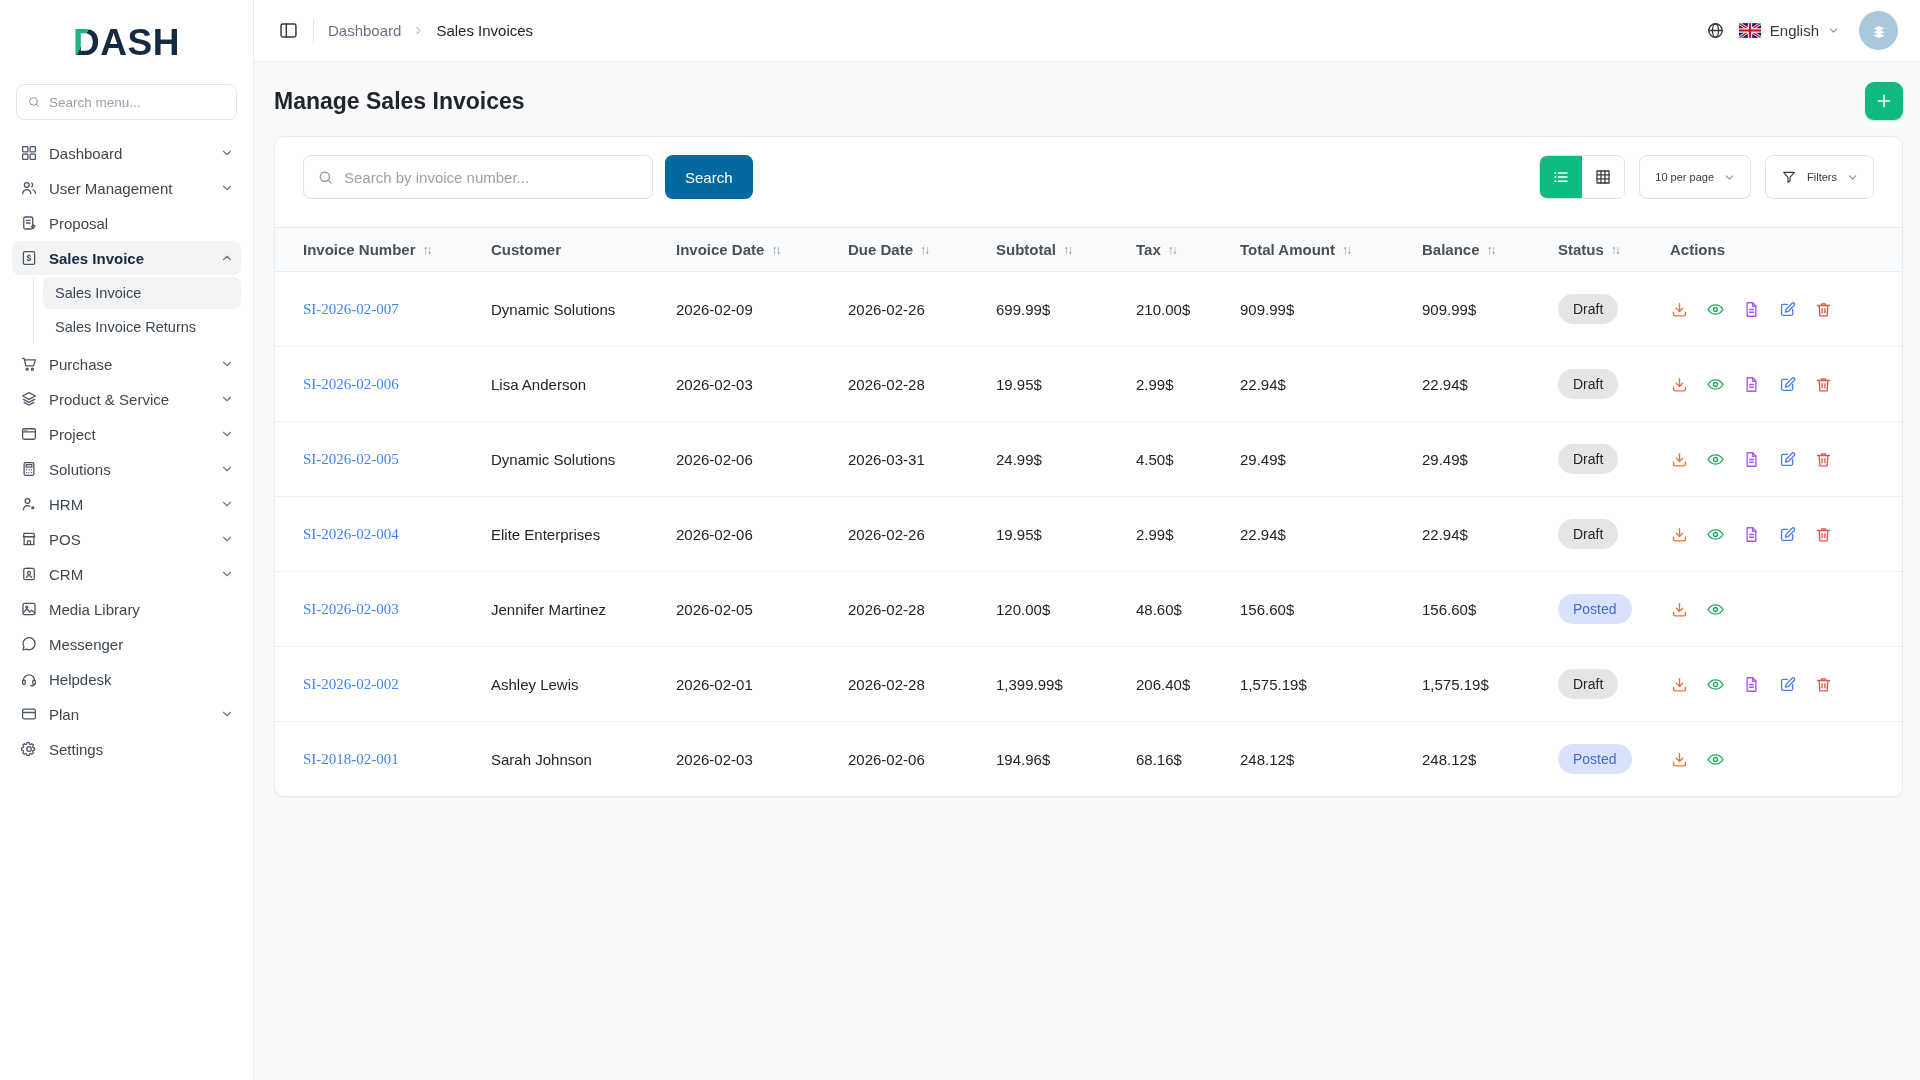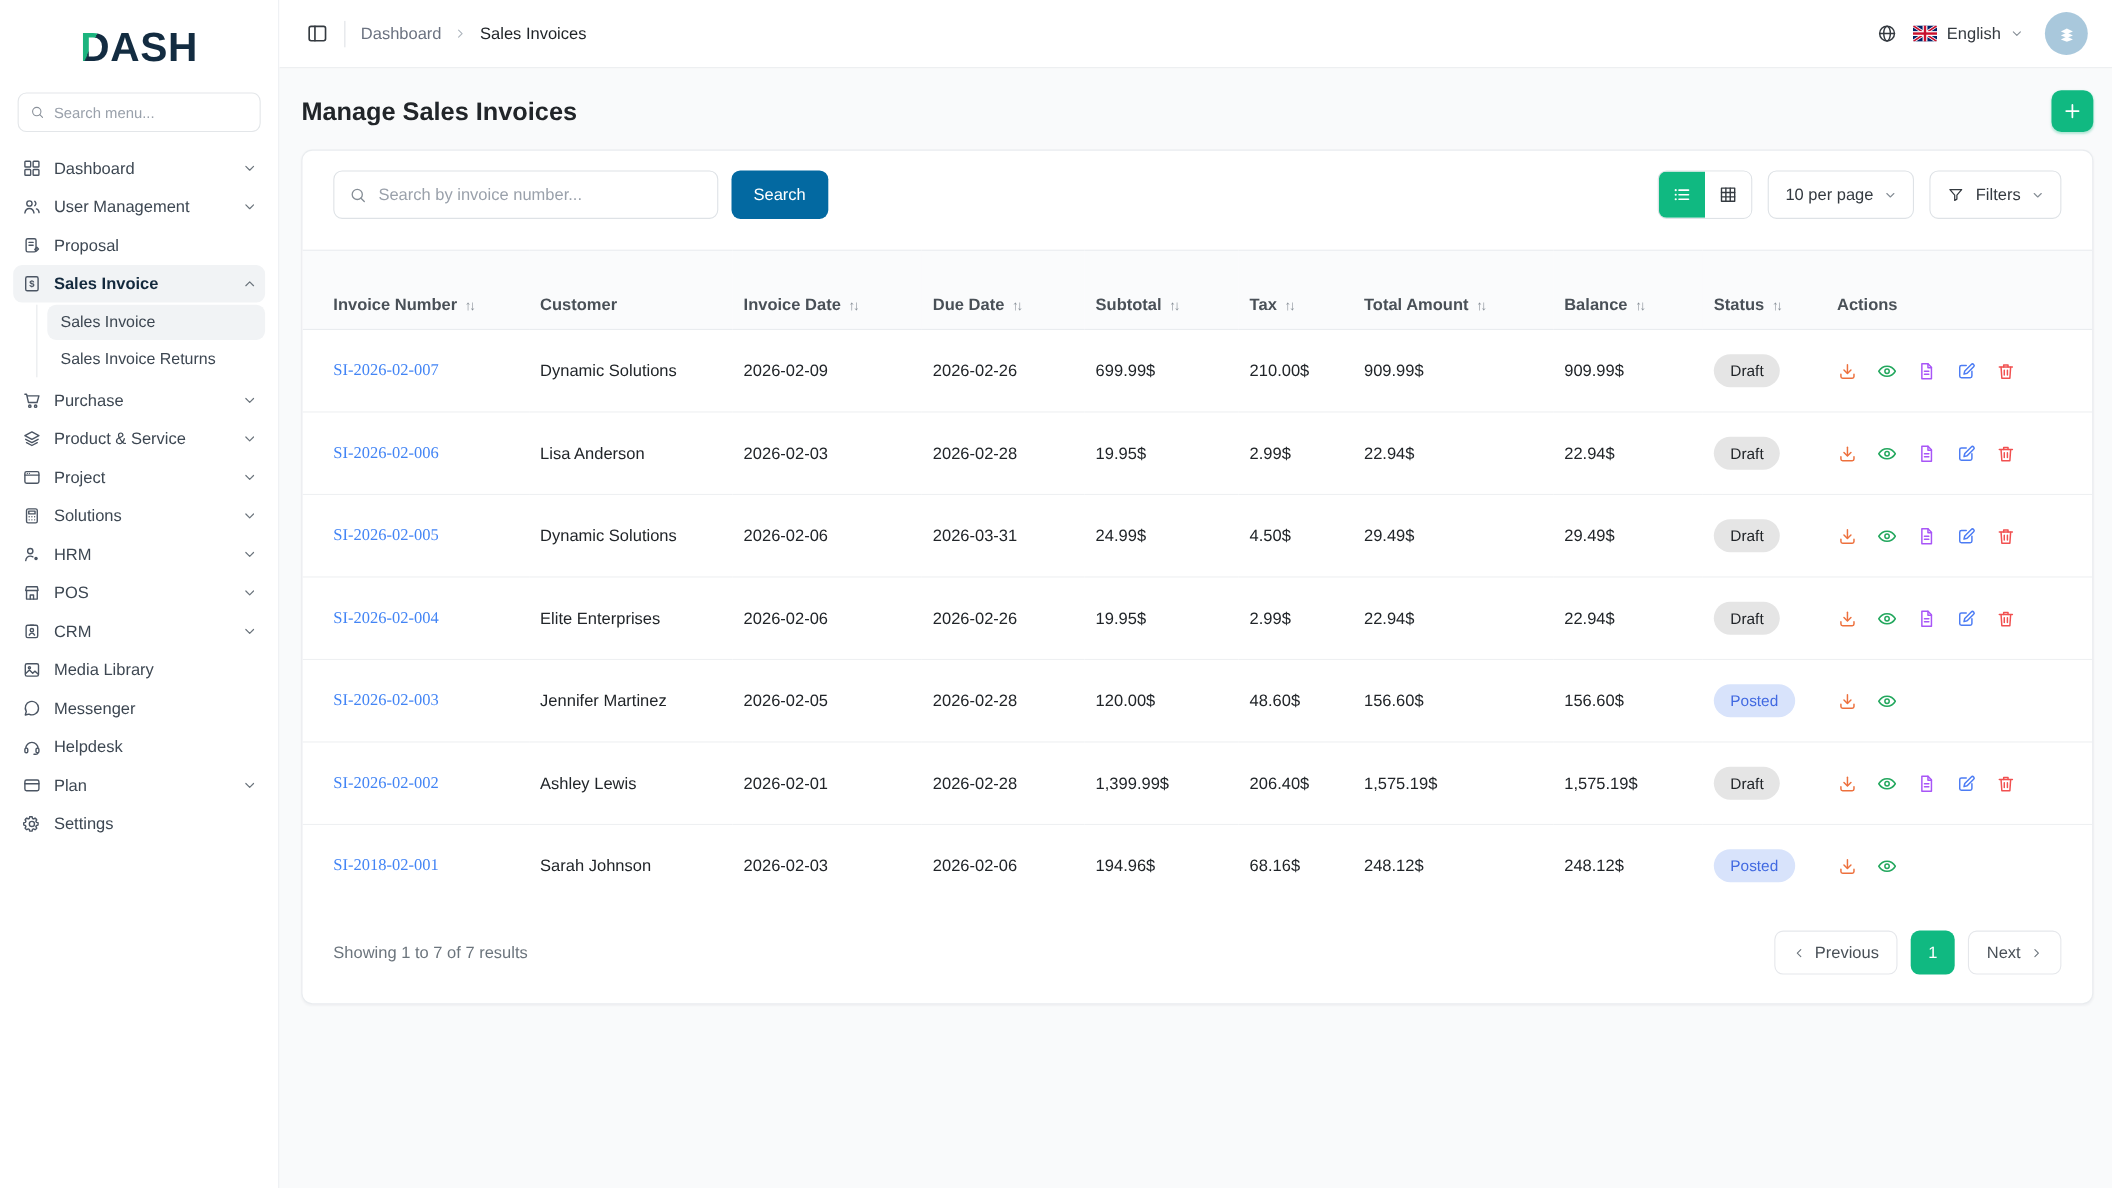--- a/index.html
+++ b/index.html
@@ -54,28 +54,28 @@
   .search-wrap { width:350px; height:44px; border:1px solid #dee2e6; border-radius:8px; display:flex; align-items:center; gap:10px; padding:0 13px; }
   .search-wrap .icn { width:17px; height:17px; color:#868e96; }
   .search-wrap input { border:none; outline:none; flex:1; font-size:15px; font-family:inherit; color:#495057; }
   .search-wrap input::placeholder { color:#9aa1ab; }
   .search-btn { margin-left:12px; height:44px; padding:0 20px; background:#0369a1; color:#fff; border:none; border-radius:8px; font-size:15px; font-family:inherit; cursor:pointer; }
   .toolbar-right { margin-left:auto; display:flex; align-items:center; gap:14px; }
   .view-toggle { display:flex; border:1px solid #dee2e6; border-radius:8px; overflow:hidden; }
   .vt-btn { width:42px; height:42px; display:flex; align-items:center; justify-content:center; cursor:pointer; background:#fff; color:#343a40; }
   .vt-btn .icn { width:18px; height:18px; }
   .vt-btn.active { background:#10b981; color:#fff; }
-  .select-btn, .filters-btn { height:44px; border:1px solid #dee2e6; border-radius:8px; background:#fff; display:flex; align-items:center; gap:10px; padding:0 15px; font-size:15px; color:#343a40; cursor:pointer; }
+  .select-btn, .filters-btn { height:44px; border:1px solid #dee2e6; border-radius:8px; background:#fff; display:flex; align-items:center; gap:10px; padding:0 15px; font-size:11px; color:#343a40; cursor:pointer; }
   .sm-chev { width:11px; height:11px; color:#868e96; display:inline-flex; }
   .funnel { width:16px; height:16px; color:#343a40; display:inline-flex; }
 
   table { width:100%; border-collapse:collapse; table-layout:fixed; }
   thead th { background:#fafbfc; border-top:1px solid #e9ecef; border-bottom:1px solid #e9ecef; text-align:left; padding:13px 10px; font-size:15px; font-weight:700; color:#495057; }
   thead th:first-child, tbody td:first-child { padding-left:28px; }
-  .th-wrap { display:inline-flex; align-items:center; gap:7px;margin-top:28px; }
+  .th-wrap { display:inline-flex; align-items:center; gap:7px; }
   .sort { font-size:12px; color:#868e96; letter-spacing:-2px; padding-right:2px; }
   tbody td { padding:22px 10px; font-size:15px; color:#212529; border-top:1px solid #eef0f2; }
   tbody tr:first-child td { border-top:none; }
   .inv-link { color:#4284f5; cursor:pointer; text-decoration:none;font-family:Liberation Serif, serif; }
   .badge { display:inline-block; padding:7px 15px; border-radius:18px; font-size:14px; }
   .badge-draft { background:#e5e5e5; color:#212529; }
   .badge-posted { background:#d8e3fb; color:#4169e1; }
   .actions { display:flex; align-items:center; gap:17px; }
   .act { width:19px; height:19px; display:inline-flex; cursor:pointer; }
   .act-download { color:#ed703d; } .act-view { color:#22a75d; } .act-document { color:#a855f7; }
@@ -806,38 +806,16 @@
                       <path d="M2.5 12S6 6.2 12 6.2 21.5 12 21.5 12 18 17.8 12 17.8 2.5 12 2.5 12z"></path>
                       <circle cx="12" cy="12" r="2.5"></circle>
                     </svg>
                   </span>
                 </div>
               </td>
             </tr>
           </tbody>
       </table>
 
-      <div class="card-footer">
-        <span class="summary">Showing 1 to 7 of 7 results</span>
-        <div class="pager">
-          <div class="page-btn">
-            <span class="icn">
-                <svg viewBox="0 0 24 24" fill="none" stroke="currentColor" stroke-width="1.7" stroke-linecap="round" stroke-linejoin="round">
-                  <path d="m15.5 5-7 7 7 7" stroke-width="2.2"></path>
-                </svg>
-              </span>
-            <span>Previous</span>
-          </div>
-          <div class="page-num">1</div>
-          <div class="page-btn">
-            <span>Next</span>
-            <span class="icn">
-                <svg viewBox="0 0 24 24" fill="none" stroke="currentColor" stroke-width="1.7" stroke-linecap="round" stroke-linejoin="round">
-                  <path d="m8.5 5 7 7-7 7" stroke-width="2.2"></path>
-                </svg>
-              </span>
-          </div>
-        </div>
-      </div>
     </div>
 
   </div>
 </div>
 
 </body></html>

